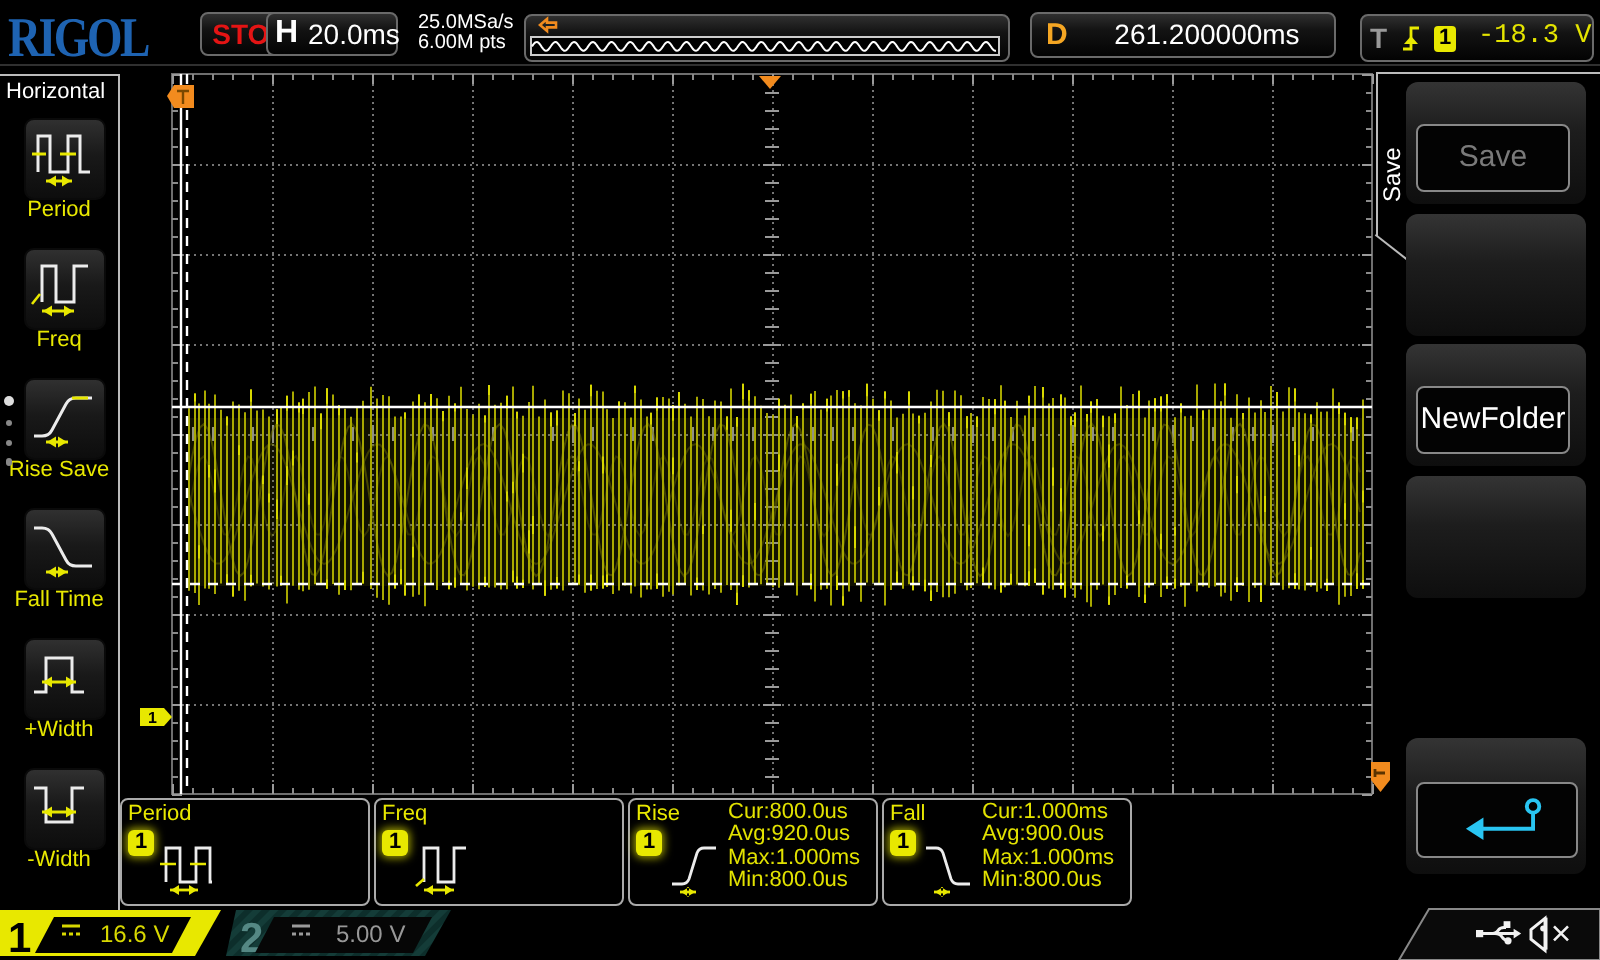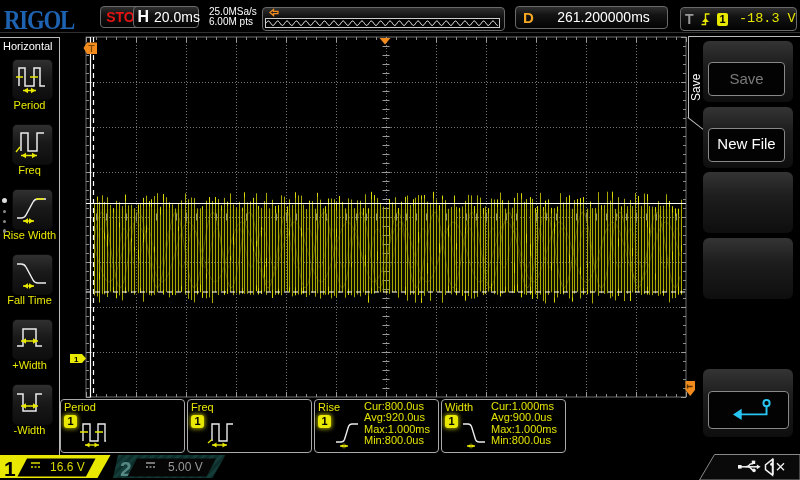--- a/index.html
+++ b/index.html
@@ -133,21 +133,21 @@
           <path d="M8 30.5h16" stroke="#e8e800" stroke-width="1.5"></path>
           <path d="M8.5 30.5l4.5-2.8v5.6zM23.5 30.5l-4.5-2.8v5.6z" fill="#e8e800"></path>
         </svg></div>
       <div class="llab" style="top:132px">Freq</div>
       <div class="lbtn" style="top:157px"><svg width="37" height="37" viewBox="0 0 37 37">
           <path d="M4 28h4q3.5 0 5-3l7-13q1.5-3 5-3h8" stroke="#ececec" stroke-width="1.5" fill="none"></path>
           <path d="M23 9h8" stroke="#e8e800" stroke-width="1.5"></path>
           <path d="M10 31h11" stroke="#e8e800" stroke-width="1.5"></path>
           <path d="M10.5 31l4.5-2.8v5.6zM20.5 31l-4.5-2.8v5.6z" fill="#e8e800"></path>
         </svg></div>
-      <div class="llab" style="top:197px">Rise Width</div>
+      <div class="llab" style="top:197px">Rise Save</div>
       <div class="lbtn" style="top:222px"><svg width="37" height="37" viewBox="0 0 37 37">
           <path d="M4 9h4q3.5 0 5 3l7 13q1.5 3 5 3h8" stroke="#ececec" stroke-width="1.5" fill="none"></path>
           <path d="M4 9h0" stroke="#e8e800"></path>
           <path d="M10 31h11" stroke="#e8e800" stroke-width="1.5"></path>
           <path d="M10.5 31l4.5-2.8v5.6zM20.5 31l-4.5-2.8v5.6z" fill="#e8e800"></path>
         </svg></div>
       <div class="llab" style="top:262px">Fall Time</div>
       <div class="lbtn" style="top:287px"><svg width="37" height="37" viewBox="0 0 37 37">
           <path d="M4 26h6V9h13v17h6" stroke="#ececec" stroke-width="1.5" fill="none"></path>
           <path d="M8 21h17" stroke="#e8e800" stroke-width="1.5"></path>
@@ -208,22 +208,22 @@
   <path d="M57.8 10.4v4.8l3.8-2.4z" fill="#f2f2f2"></path>
 
   <path d="M66.5 10.8l7-5.6v16l-7-5.6z" fill="none" stroke="#f2f2f2" stroke-width="1.5"></path>
   <path d="M74 4.8v16" stroke="#f2f2f2" stroke-width="1.5"></path>
   <circle cx="72.6" cy="10.3" r="1.5" fill="#f2f2f2"></circle>
   <path d="M78 9.2l7 7M85 9.2l-7 7" stroke="#f2f2f2" stroke-width="1.3"></path>
 </svg>
 <div class="rbtn" style="top:41px"></div>
     <div class="rin" style="top:62px"><span class="dis">Save</span></div>
     <div class="rbtn" style="top:106.5px"></div>
-    <div class="rin" style="top:127.5px"><span class="">New File</span></div>
     <div class="rbtn" style="top:172px"></div>
+    <div class="rin" style="top:193px"><span class="">NewFolder</span></div>
     <div class="rbtn" style="top:237.5px"></div>
     <div class="rbtn" style="top:369px;height:68px"></div>
     <div class="rin" style="top:391px;height:36px;width:79px"><svg width="81" height="36" viewBox="0 0 79 37">
         <circle cx="57" cy="11.5" r="3.2" fill="none" stroke="#29c5f2" stroke-width="2"></circle>
         <path d="M57 14.7V23H26" stroke="#29c5f2" stroke-width="2" fill="none"></path>
         <path d="M22.5 23l9-5.8v11.6z" fill="#29c5f2"></path>
       </svg></div>
     <div class="mbox" style="left:60px">
       <div class="mlab">Period</div>
       <div class="mnum">1</div>
@@ -251,21 +251,21 @@
         <path d="M1 23h5q2.5 0 3.5-2.5l4-13Q14.5 5 17 5h6" stroke="#ececec" stroke-width="1.4" fill="none"></path>
         <path d="M5 27h8" stroke="#e8e800" stroke-width="1.4"></path>
         <path d="M5.5 27l4-2.5v5zM12.5 27l-4-2.5v5z" fill="#e8e800"></path>
       </svg>
       <div class="mvals">Cur:800.0us
 Avg:920.0us
 Max:1.000ms
 Min:800.0us</div>
     </div>
     <div class="mbox" style="left:441px">
-      <div class="mlab">Width</div>
+      <div class="mlab">Fall</div>
       <div class="mnum">1</div>
       <svg style="position:absolute;left:19px;top:19px" width="26" height="30" viewBox="0 0 24 30">
         <path d="M1 5h5q2.5 0 3.5 2.5l4 13q1 2.5 3.5 2.5h6" stroke="#ececec" stroke-width="1.4" fill="none"></path>
         <path d="M5 27h8" stroke="#e8e800" stroke-width="1.4"></path>
         <path d="M5.5 27l4-2.5v5zM12.5 27l-4-2.5v5z" fill="#e8e800"></path>
       </svg>
       <div class="mvals">Cur:1.000ms
 Avg:900.0us
 Max:1.000ms
 Min:800.0us</div>

